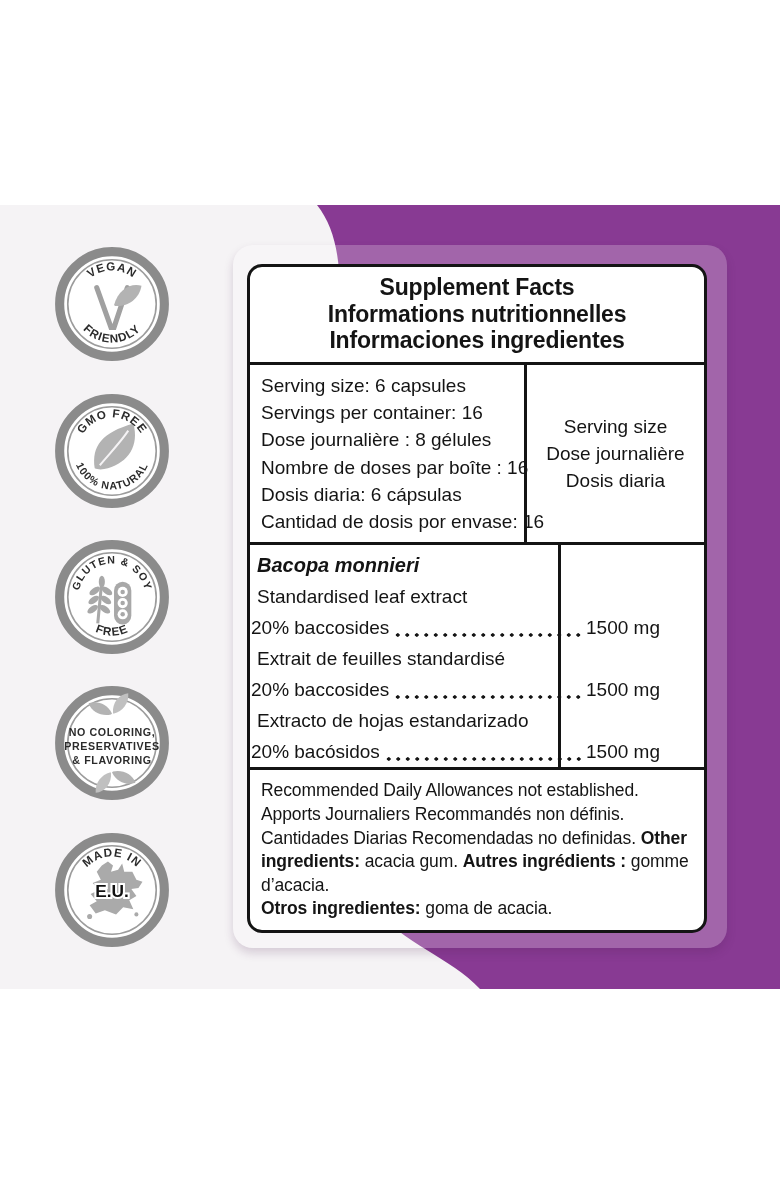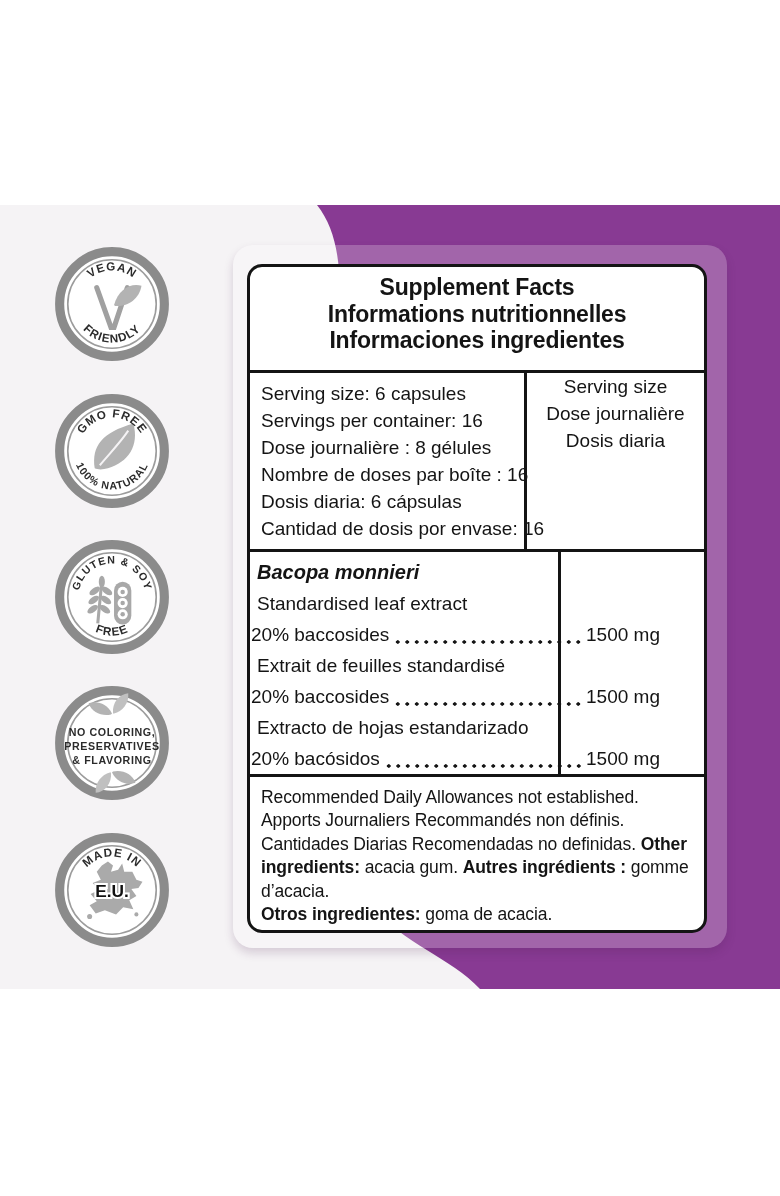--- a/index.html
+++ b/index.html
@@ -15,28 +15,28 @@
     position:absolute; left:233px; top:245px; width:494px; height:703px;
     background:rgba(255,255,255,0.22); border-radius:20px;
     box-shadow:0 5px 10px rgba(70,25,80,0.18);
   }
   
   .card {
     position:absolute; left:247px; top:264px; width:460px; height:669px;
     background:#ffffff; border:3px solid #141414; border-radius:15px;
     box-sizing:border-box; display:flex; flex-direction:column; overflow:hidden;
   }
-  .panel-title { border-bottom:3px solid #141414; text-align:center; padding:7px 4px 16px; }
+  .panel-title { border-bottom:3px solid #141414; text-align:center; padding:7px 4px 8px; }
   .t-line { font-size:23px; font-weight:700; line-height:26.5px; letter-spacing:-0.2px; }
   .serving-row { display:flex; border-bottom:3px solid #141414; height:190px; }
   .serving-left { width:274px; box-sizing:border-box; padding:7px 16px 7px 11px;
     display:flex; flex-direction:column; justify-content:space-between; }
   .s-line { font-size:19px; line-height:27px; white-space:nowrap; }
   .serving-right { flex:1; border-left:3px solid #141414;
-    display:flex; flex-direction:column; justify-content:flex-start; align-items:center; }
+    display:flex; flex-direction:column; justify-content:center; align-items:center; }
   .bacopa-row { position:relative; border-bottom:3px solid #141414; height:227px;
     box-sizing:border-box; padding-top:5px; }
   .col-divider { position:absolute; left:308px; top:0; bottom:0; width:3px; background:#141414; }
   .b-line { position:relative; font-size:19px; line-height:31px; padding-left:7px; white-space:nowrap; }
   .b-name { font-weight:700; font-style:italic; font-size:20px; }
   .amount-row { position:relative; display:flex; align-items:baseline;
     padding-left:1px; padding-right:44px; font-size:19px; line-height:31px; }
   .amount-row .lbl { white-space:nowrap; }
   .amount-row .amt { white-space:nowrap; }
   .dots { flex:1; align-self:flex-end; height:4px; margin:0 3px 6px 4px;

